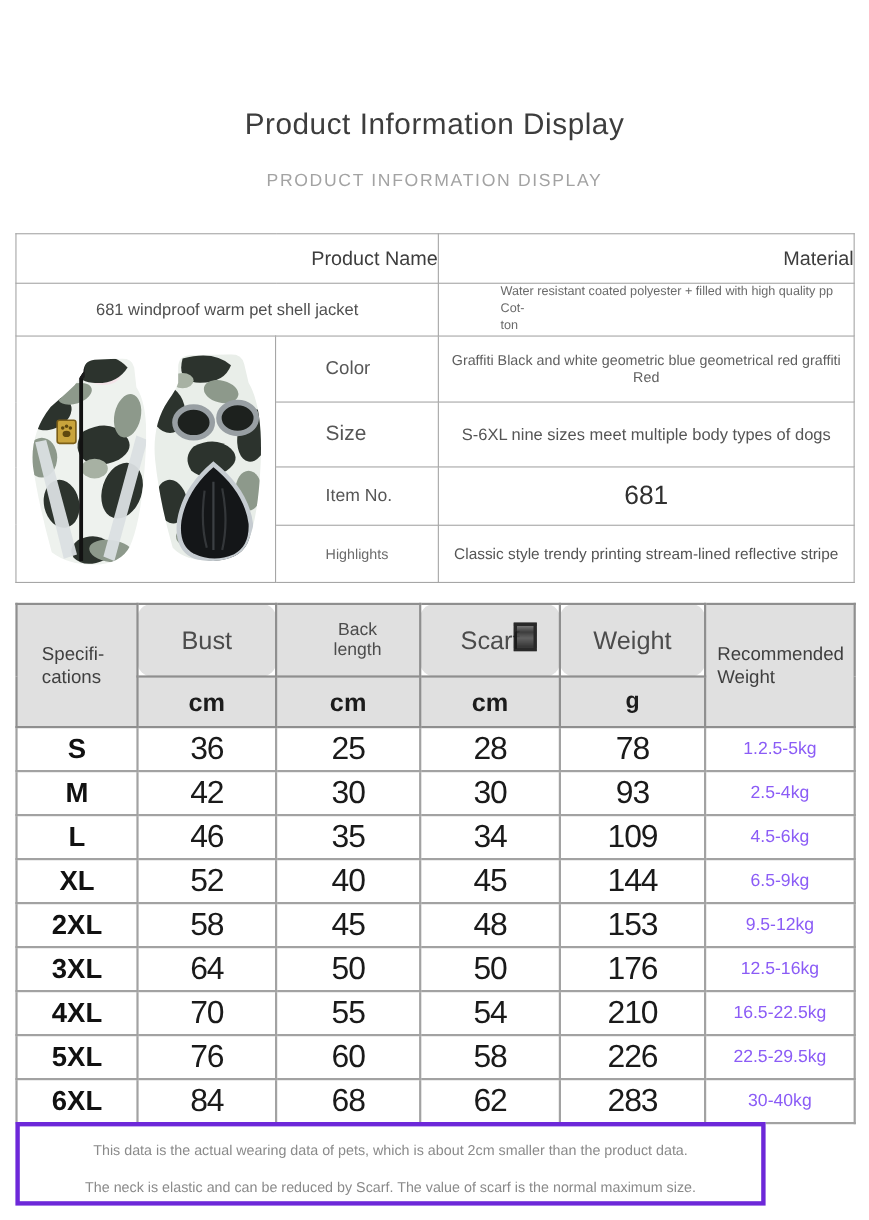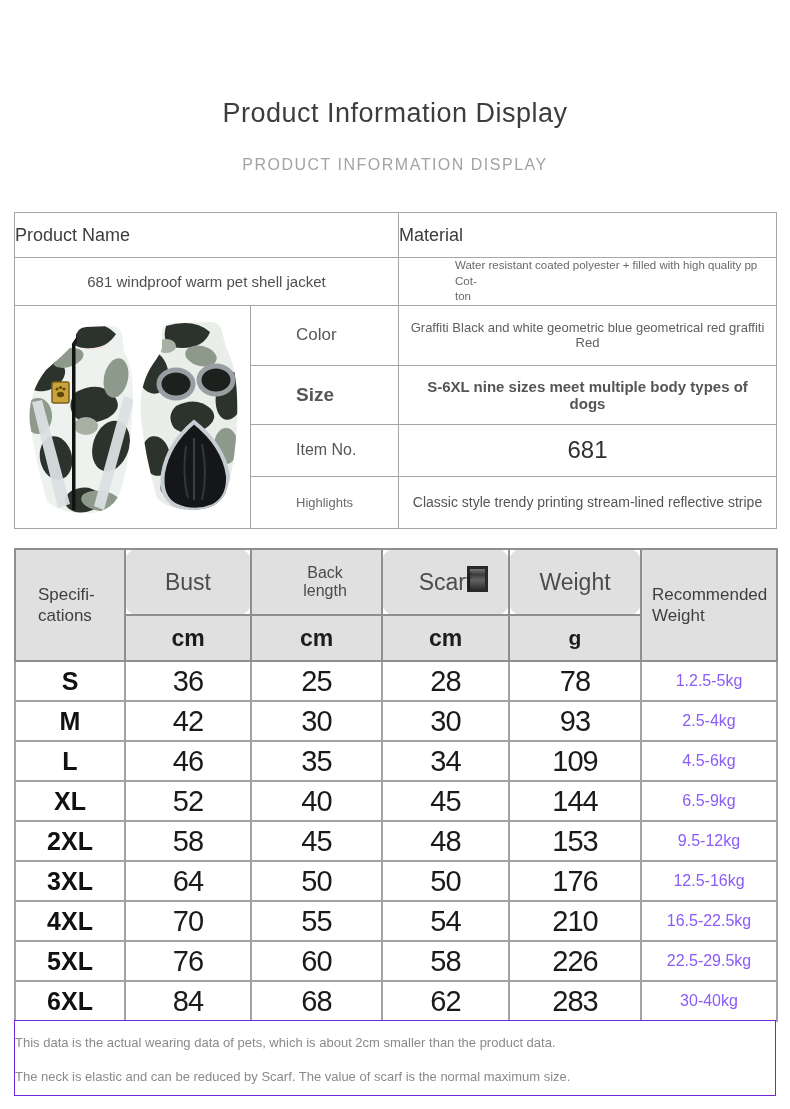--- a/index.html
+++ b/index.html
@@ -21,24 +21,24 @@
   }
   
   table { border-collapse:collapse; table-layout:fixed; }
   .info-table {
     position:absolute; left:14px; top:212px; width:762px;
   }
   .info-table td { border:1px solid #a6a6a6; background:#fff; vertical-align:middle; }
   .info-table tr.r-head   { height:45px; }
   .info-table tr.r-nameval{ height:39px; }
   .info-table tr.r-color  { height:59px; }
-  .info-table tr.r-size   { height:57px;font-weight:bold; }
+  .info-table tr.r-size   { height:57px; }
   .info-table tr.r-item   { height:51px; }
   .info-table tr.r-high   { height:50px; }
-  .it-header { text-align:left; font-size:18px; color:#3d3d3d; }
+  .it-header { text-align:right; font-size:18px; color:#3d3d3d; }
   .it-nameval { text-align:center; font-size:15px; color:#4f4f4f; }
   .material-val { font-size:11.5px; color:#6a6a6a; line-height:1.35; padding-left:56px; padding-right:14px; text-align:left; }
   .it-label { padding-left:45px; font-size:17px; color:#565656; text-align:left;margin-left:48px; }
   .lbl-size { font-size:19px; }
   .lbl-item { font-size:16px; }
   .lbl-high { font-size:13px; color:#6b6b6b; }
   .it-value { text-align:center; font-size:13px; color:#5f5f5f; padding:0 10px; }
   .val-size { font-size:15px; color:#555; }
   .val-item { font-size:24px; color:#303030; }
   .val-high { font-size:14px; color:#555; }
@@ -60,22 +60,22 @@
   .cell-num  { font-size:29px; color:#1a1a1a; letter-spacing:-1px; }
   .cell-rec  { font-size:16px; color:#8b5cf6; }
   .scarf-head { position:relative; display:inline-block; }
   .glitch {
     position:absolute; right:-16px; top:-3px; width:21px; height:26px;
     background:linear-gradient(180deg,#6a6a6a 0%,#2b2b2b 28%,#555 55%,#1e1e1e 100%);
     border:3px solid #161616; opacity:.9;
   }
   
   .notes {
-    position:absolute; left:14px; top:1020px; width:762px; height:76px;
-    border:1px solid #6d28d9; background:#fff; 
+    position:absolute; left:14px; top:1020px; width:682px; height:76px;
+    border:4px solid #6d28d9; background:#fff; text-align:center;
   }
   .notes p { font-size:13px; color:#8a8a8a; }
   .note-1 { margin-top:14px; }
   .note-2 { margin-top:19px; color:#7d7d7d; }
 </style>
 </head>
 <body>
 
 <h1 class="page-title">Product Information Display</h1>
 <div class="page-subtitle">PRODUCT INFORMATION DISPLAY</div>

